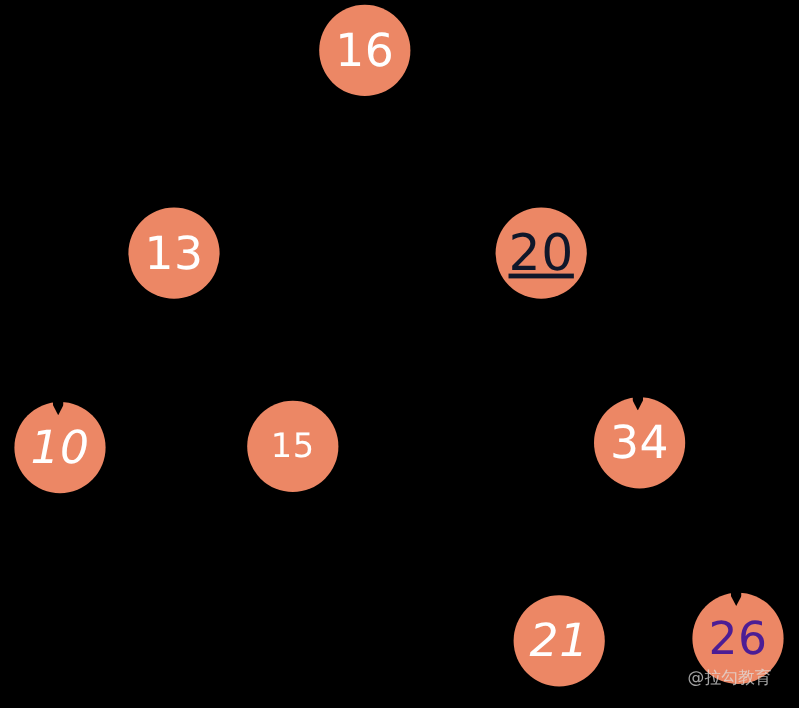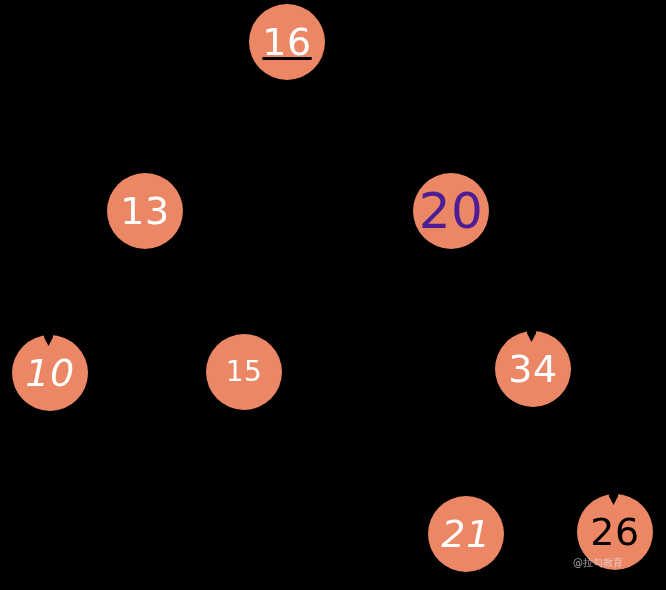--- a/index.html
+++ b/index.html
@@ -49,21 +49,21 @@
     position: absolute;
     background: #000000;
     z-index: 3;
     pointer-events: none;
   }
   .watermark {
     position: absolute;
     z-index: 5;
     color: rgba(225, 225, 225, 0.72);
     font-family: "DejaVu Sans", "Liberation Sans", sans-serif;
-    font-size: 10px;
+    font-size: 14px;
     line-height: 1;
     white-space: nowrap;
     user-select: none;
   }
 </style>
 </head>
 <body>
 
 <div id="canvas" style="width: 666px; height: 590px; background: rgb(0, 0, 0);">
 
@@ -71,44 +71,44 @@
       <line x1="287" y1="42" x2="145" y2="211" stroke="#000000" stroke-width="3"></line>
       <line x1="287" y1="42" x2="451" y2="211" stroke="#000000" stroke-width="3"></line>
       <line x1="145" y1="211" x2="50" y2="373" stroke="#000000" stroke-width="3"></line>
       <line x1="145" y1="211" x2="244" y2="372" stroke="#000000" stroke-width="3"></line>
       <line x1="451" y1="211" x2="533" y2="369" stroke="#000000" stroke-width="3"></line>
       <line x1="533" y1="369" x2="466" y2="534" stroke="#000000" stroke-width="3"></line>
       <line x1="533" y1="369" x2="615" y2="532" stroke="#000000" stroke-width="3"></line>
     </svg>
 
   <div id="nodes">
-      <div class="node" style="left: 249px; top: 4px; width: 76px; height: 76px; background: rgb(236, 135, 101); text-decoration: underline;">
+      <div class="node" style="left: 266px; top: 4px; width: 76px; height: 76px; background: rgb(236, 135, 101);">
         <span class="node-label" style="font-size: 38px; color: rgb(255, 255, 255);">16</span>
       </div>
       <div class="node" style="left: 107px; top: 173px; width: 76px; height: 76px; background: rgb(236, 135, 101);">
         <span class="node-label" style="font-size: 38px; color: rgb(255, 255, 255);">13</span>
       </div>
       <div class="node" style="left: 413px; top: 173px; width: 76px; height: 76px; background: rgb(236, 135, 101);">
-        <span class="node-label" style="font-size: 50px; color: #4c1d95;">20</span>
+        <span class="node-label" style="font-size: 42px; color: #0f172a; text-decoration: underline;">20</span>
       </div>
       <div class="node" style="left: 12px; top: 335px; width: 76px; height: 76px; background: rgb(236, 135, 101);">
         <span class="node-label" style="font-size: 38px; color: rgb(255, 255, 255); font-style: italic;">10</span>
       </div>
       <div class="notch" style="left: 44px; top: 334px; width: 9px; height: 12px; clip-path: polygon(0% 0%, 100% 0%, 100% 28%, 50% 100%, 0% 28%);"></div>
       <div class="node" style="left: 206px; top: 334px; width: 76px; height: 76px; background: rgb(236, 135, 101);">
         <span class="node-label" style="font-size: 28px; color: rgb(255, 255, 255);">15</span>
       </div>
       <div class="node" style="left: 495px; top: 331px; width: 76px; height: 76px; background: rgb(236, 135, 101);">
         <span class="node-label" style="font-size: 38px; color: rgb(255, 255, 255);">34</span>
       </div>
       <div class="notch" style="left: 527px; top: 330px; width: 9px; height: 12px; clip-path: polygon(0% 0%, 100% 0%, 100% 28%, 50% 100%, 0% 28%);"></div>
       <div class="node" style="left: 428px; top: 496px; width: 76px; height: 76px; background: rgb(236, 135, 101);">
         <span class="node-label" style="font-size: 38px; color: rgb(255, 255, 255); font-style: italic;">21</span>
       </div>
       <div class="node" style="left: 577px; top: 494px; width: 76px; height: 76px; background: rgb(236, 135, 101);">
-        <span class="node-label" style="font-size: 38px; color: #000000;">26</span>
+        <span class="node-label" style="font-size: 38px; color: #4c1d95;">26</span>
       </div>
       <div class="notch" style="left: 609px; top: 493px; width: 9px; height: 12px; clip-path: polygon(0% 0%, 100% 0%, 100% 28%, 50% 100%, 0% 28%);"></div>
     </div>
 
   <div class="watermark" style="left: 573px; top: 558px;">@拉勾教育</div>
 
 </div>
 
 </body></html>

